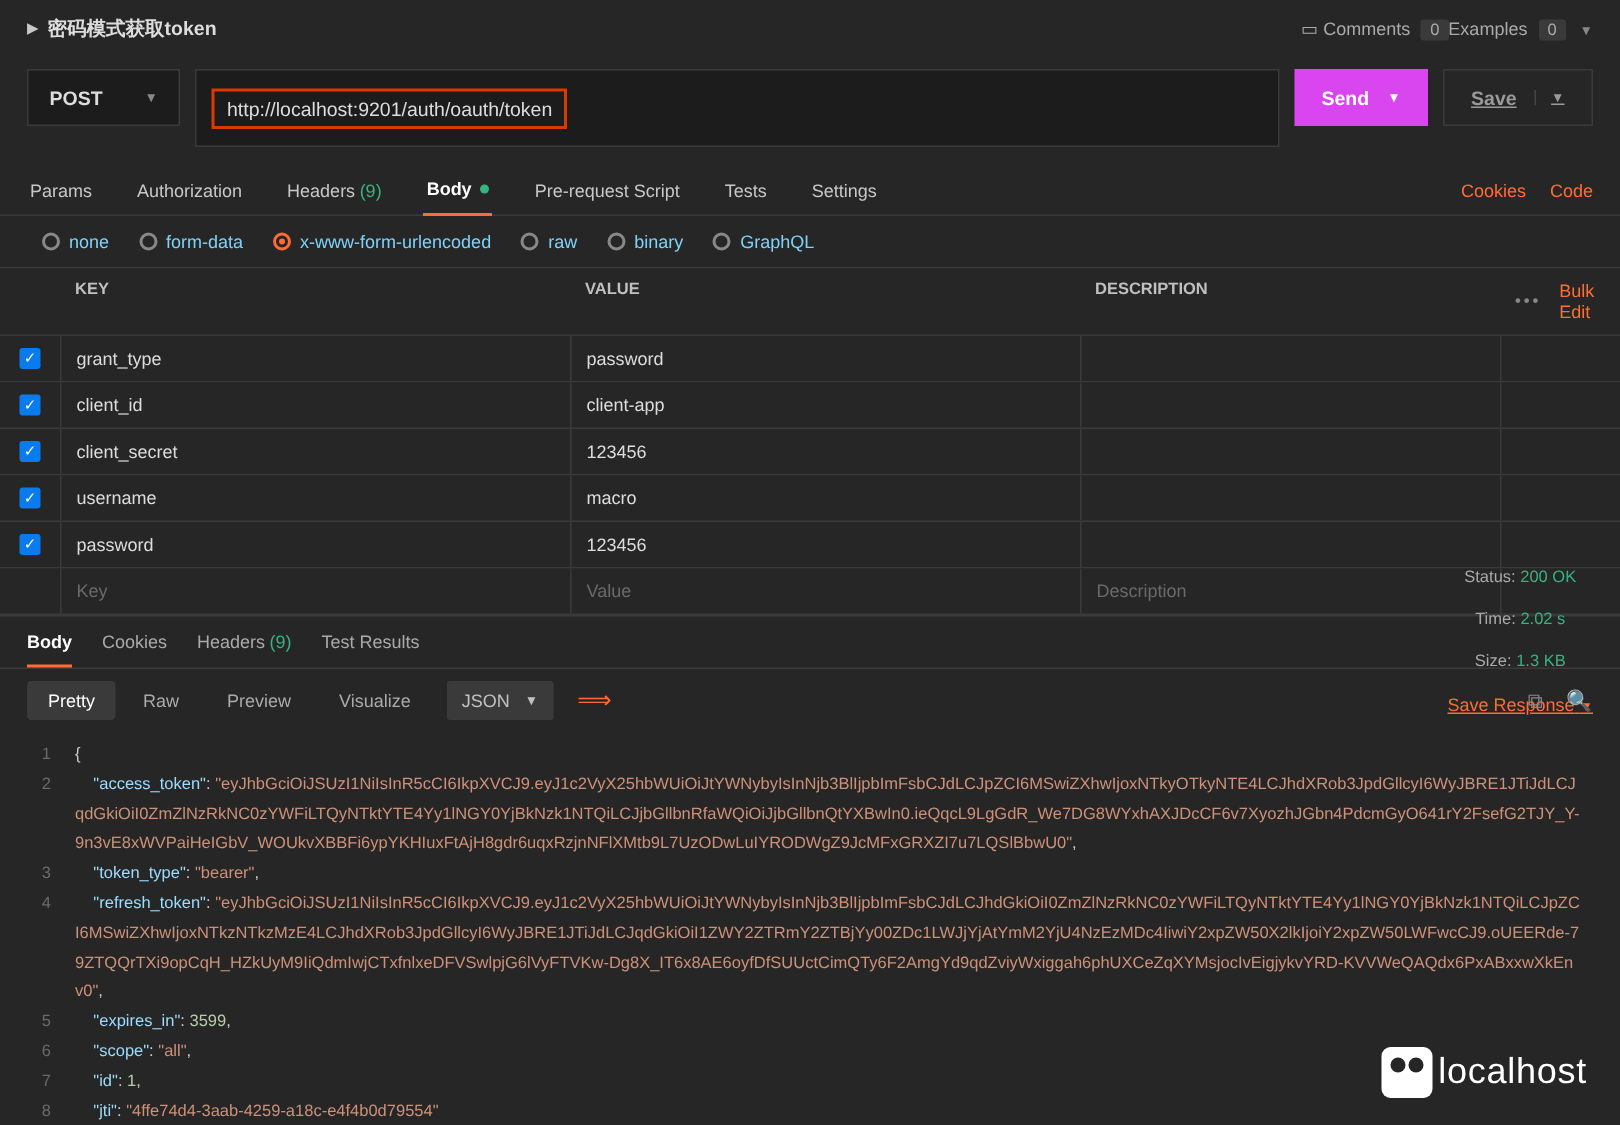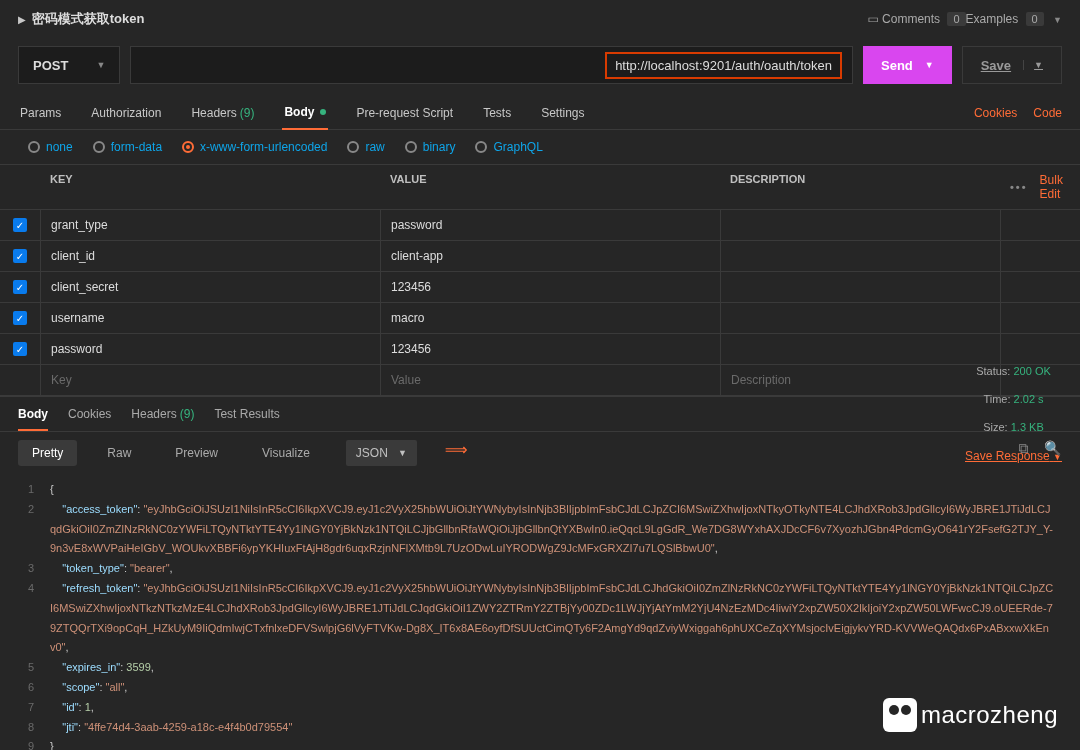--- a/index.html
+++ b/index.html
@@ -12,40 +12,40 @@
 .hdr .sp { flex:1; }
 .hdr .meta { display:flex; align-items:center; color:#aaa; font-size:12px; }
 .hdr .count { background:#3a3a3a; padding:1px 6px; border-radius:2px; font-size:11px; margin-left:4px; }
 .hdr .dd { font-size:9px; margin-left:6px; color:#888; }
 
 
 .reqbar { display:flex; gap:10px; padding:8px 18px 12px 18px; }
 .method { display:flex; align-items:center; background:#1c1c1c; border:1px solid #3a3a3a; padding:0 14px; height:38px; }
 .method span { font-weight:600; color:#ddd; font-size:13px; }
 .method .dd { font-size:9px; margin-left:28px; color:#888; }
-.url { flex:1; background:#1c1c1c; border:1px solid #3a3a3a; height:38px; display:flex; align-items:center; padding:0 10px;justify-content:flex-end; }
+.url { flex:1; background:#1c1c1c; border:1px solid #3a3a3a; height:52px; display:flex; align-items:center; padding:0 10px; }
 .url .inner { border:2px solid #d83b01; padding:4px 8px; color:#ddd; font-size:13px; }
 .btn { height:38px; display:flex; align-items:center; padding:0 18px; font-size:13px; font-weight:600; border:none; }
 .send { background:#d946ef; color:#fff; }
 .send .dd { margin-left:12px; font-size:9px;}
 .save { background:#262626; color:#9a9a9a; border:1px solid #3a3a3a;text-decoration:underline; }
 .save .bar { margin-left:12px; border-left:1px solid #444; padding-left:10px; font-size:9px;}
 
 
 .tabs { display:flex; align-items:center; padding:0 18px; border-bottom:1px solid #3a3a3a; height:34px; font-size:12px; }
 .tab { padding:0 2px; margin-right:26px; color:#c8c8c8; height:34px; display:flex; align-items:center; }
 .tab.sel { color:#fff; border-bottom:2px solid #ff6c37; font-weight:600; }
 .tab .cnt { color:#36b37e; margin-left:3px; }
 .tab .dot { width:6px; height:6px; border-radius:50%; background:#36b37e; margin-left:6px; }
 .tabs .rt { margin-left:auto; display:flex; gap:16px; }
 .tabs .rt span { color:#ff6c37; }
 
 
 .radios { display:flex; gap:20px; padding:10px 18px 10px 28px; border-bottom:1px solid #3a3a3a; align-items:center;}
-.radio { display:flex; align-items:center; gap:6px; font-size:12px; color:#0ea5e9; }
+.radio { display:flex; align-items:center; gap:6px; font-size:12px; color:#7dd3fc; }
 .radio .r { width:12px; height:12px; border-radius:50%; border:2px solid #888; position:relative; }
 .radio.sel .r { border-color:#ff6c37; }
 .radio.sel .r::after { content:""; position:absolute; inset:2px; background:#ff6c37; border-radius:50%; }
 
 
 .table { font-size:12px; }
 .thead, .trow { display:grid; grid-template-columns:40px 340px 340px 1fr 80px; border-bottom:1px solid #3a3a3a; }
 .thead { background:#262626; }
 .thead div { padding:8px 10px; font-weight:700; font-size:11px; color:#c0c0c0; }
 .thead .act { display:flex; justify-content:flex-end; gap:12px; align-items:center; padding-right:14px;}
@@ -60,21 +60,21 @@
 
 .rtabs { display:flex; align-items:center; padding:0 18px; height:36px; font-size:12px; border-top:1px solid #3a3a3a; border-bottom:1px solid #3a3a3a;}
 .rtab { margin-right:20px; color:#aaa; }
 .rtab.sel { color:#fff; border-bottom:2px solid #ff6c37; padding-bottom:8px; margin-bottom:-9px; font-weight:600;}
 .rtab .cnt { color:#36b37e; margin-left:3px; }
 .rtabs .rt { margin-left:auto; display:flex; gap:16px; align-items:center; font-size:11px; color:#aaa;flex-direction:column; }
 .rtabs .green { color:#36b37e; }
 .rtabs .save { color:#ff6c37; font-weight:400; background:none; border:none; font-size:12px; height:auto; padding:0;}
 
 
-.vmode { display:flex; padding:8px 18px; gap:16px; }
+.vmode { display:flex; align-items:center; padding:8px 18px; gap:4px; }
 .vbtn { padding:6px 14px; font-size:12px; color:#aaa; border-radius:3px; }
 .vbtn.sel { background:#3a3a3a; color:#fff; }
 .lang { background:#3a3a3a; padding:6px 10px; font-size:12px; color:#c0c0c0; margin-left:6px; border-radius:2px; display:flex; align-items:center;}
 .lang .dd{font-size:9px;margin-left:10px;}
 .wrap-icon { margin-left:12px; color:#ff6c37; font-size:16px; }
 .vmode .rt { margin-left:auto; display:flex; gap:16px; font-size:14px; color:#888; }
 
 
 .code { padding:6px 18px; background:#262626; font-family:Menlo,Consolas,monospace; font-size:11px; line-height:1.8; color:#ccc; overflow:hidden;}
 .code .ln { display:grid; grid-template-columns:32px 1fr; }
@@ -304,14 +304,14 @@
       <span class="txt">    <span class="key">"jti"</span>: <span class="str">"4ffe74d4-3aab-4259-a18c-e4f4b0d79554"</span></span>
     </div>
   <div class="ln">
       <span class="num">9</span>
       <span class="txt">}</span>
     </div>
 </div>
 
 <div class="wm">
   <span class="bubble"></span>
-  <span>macrozheng</span>
+  <span>localhost</span>
 </div>
 
 </body></html>

